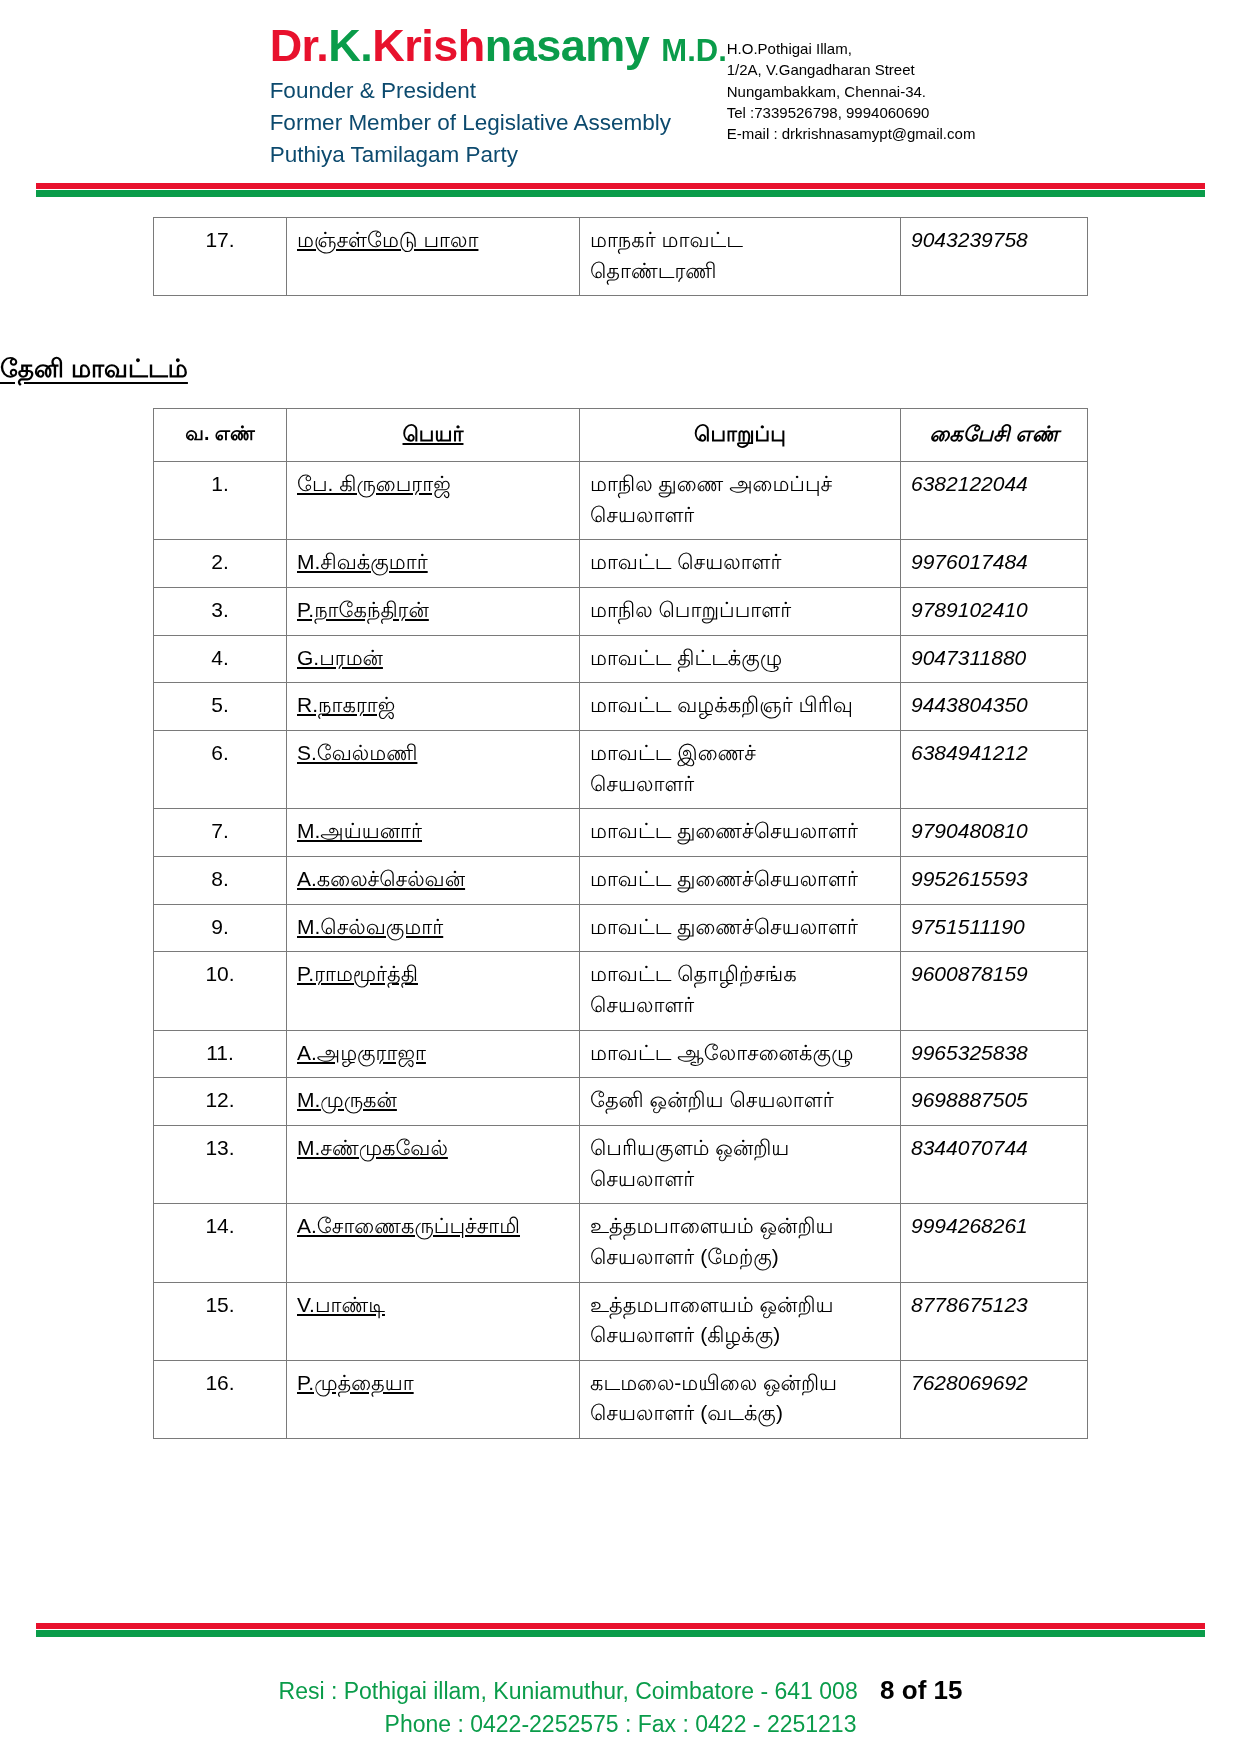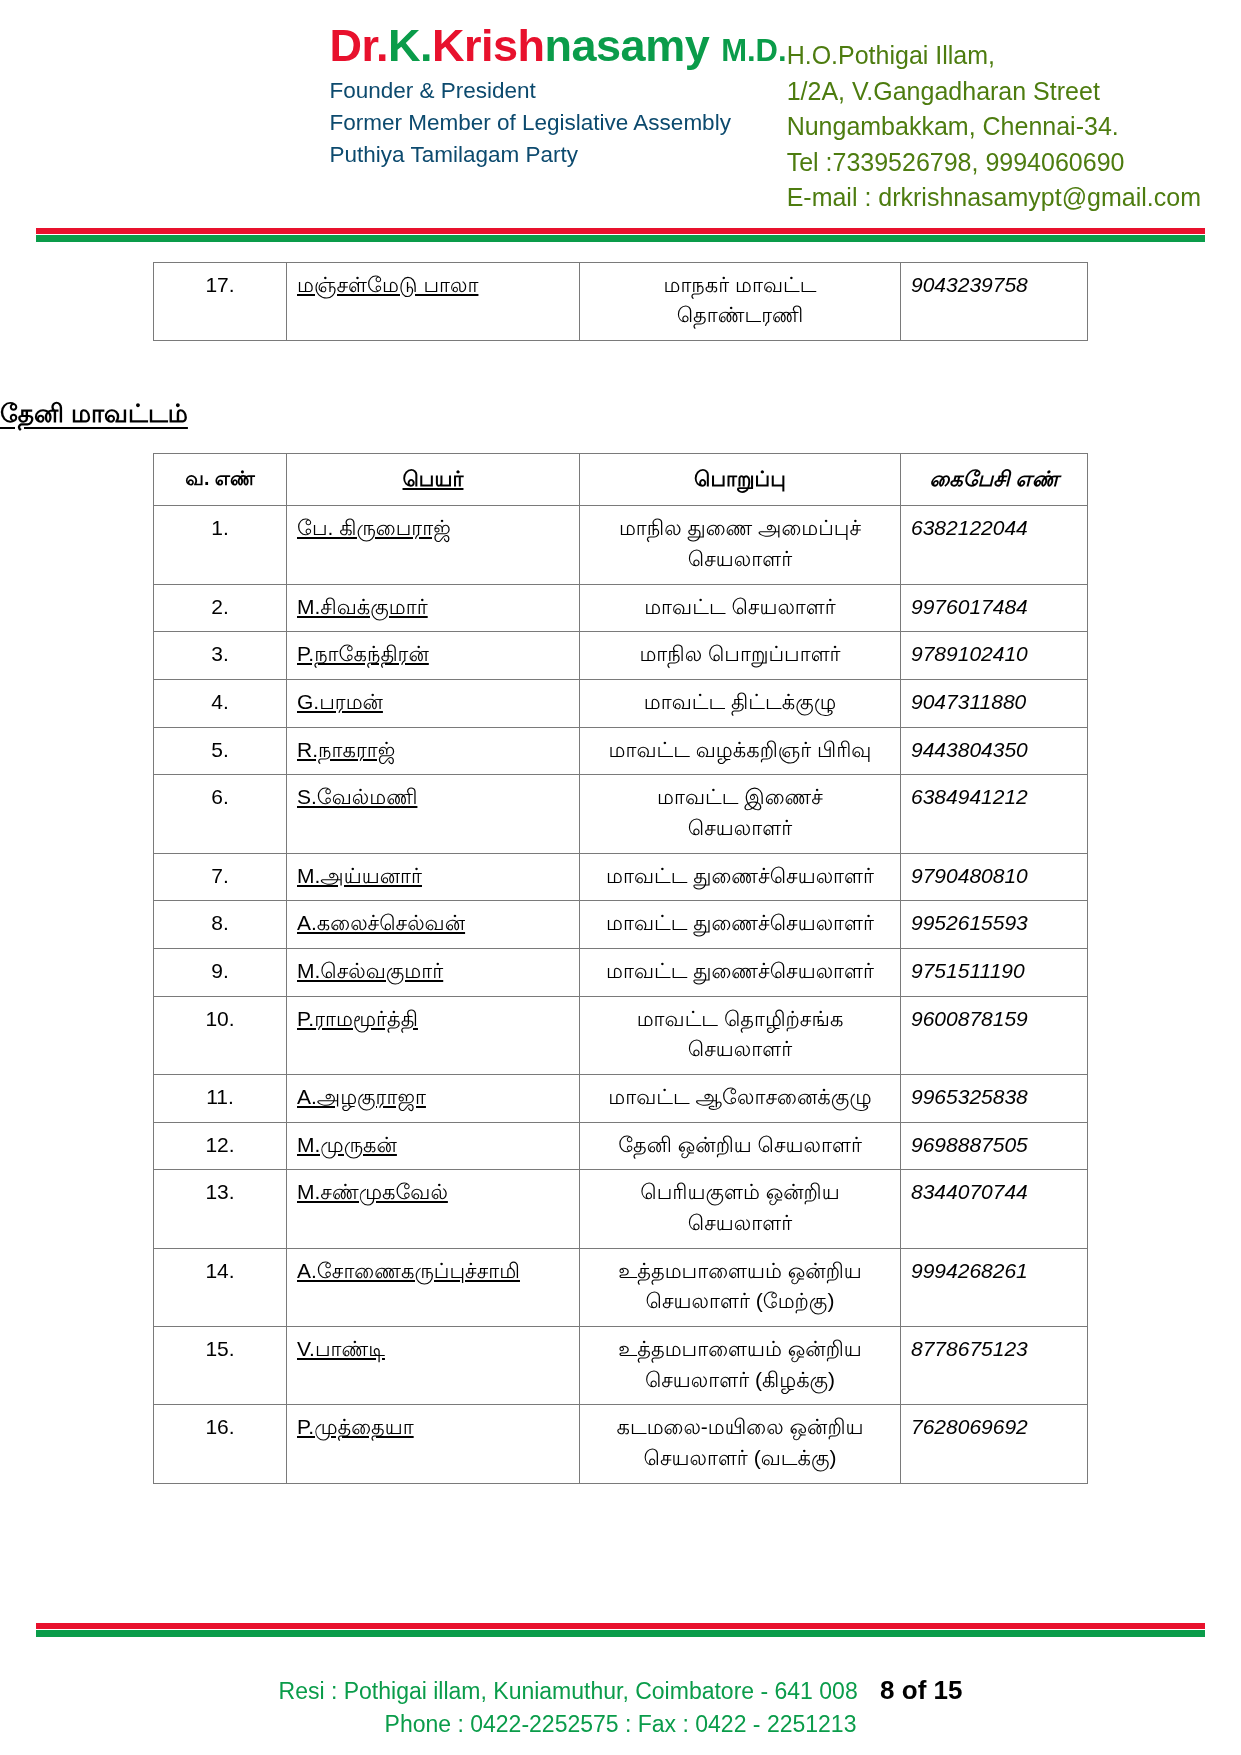--- a/index.html
+++ b/index.html
@@ -21,21 +21,21 @@
     position: relative;
     box-sizing: border-box;
     padding: 0;
   }
 
   
   .letterhead {
     position: relative;
     padding: 22px 36px 6px 44px;
     display: flex;
-    justify-content: flex-end;
+    justify-content: center;
     align-items: flex-start;
   }
   .lh-left { flex: 0 0 auto; }
   .doc-title {
     font-size: 45px;
     font-weight: bold;
     line-height: 1.05;
     letter-spacing: -0.5px;
     white-space: nowrap;
     margin: 0 0 6px 0;
@@ -50,22 +50,22 @@
     font-weight: bold;
     letter-spacing: 0px;
   }
   .subtitle-block {
     color: #0c4a6e;
     font-size: 22.5px;
     line-height: 1.42;
     font-weight: normal;
   }
   .lh-right {
-    color: #4d7c0f;
-    font-size: 25px;
+    color: #000000;
+    font-size: 15px;
     line-height: 1.42;
     text-align: left;
     padding-top: 16px;
     padding-right: 4px;
     white-space: nowrap;
   }
 
   .rule-wrap { padding: 0 0 0 0; margin-top: 6px; }
   .rule-red {
     height: 6px;
@@ -88,21 +88,21 @@
   table.listing td, table.listing th {
     border: 1px solid #7a7a7a;
     padding: 7px 10px 9px 10px;
     font-size: 21px;
     vertical-align: top;
     line-height: 1.46;
     font-weight: normal;
   }
   .col-sno  { width: 112px; text-align: center; }
   .col-name { width: 272px; text-align: left; text-decoration: underline; }
-  .col-role { width: 300px; text-align: center; }
+  .col-role { width: 300px; text-align: left; }
   .col-tel  { width: 166px; text-align: left; font-style: italic; }
 
   table.listing thead th {
     text-align: center;
     font-weight: bold;
     padding-top: 10px;
     padding-bottom: 11px;
   }
   thead th.col-sno { font-size: 19.5px; }
 

